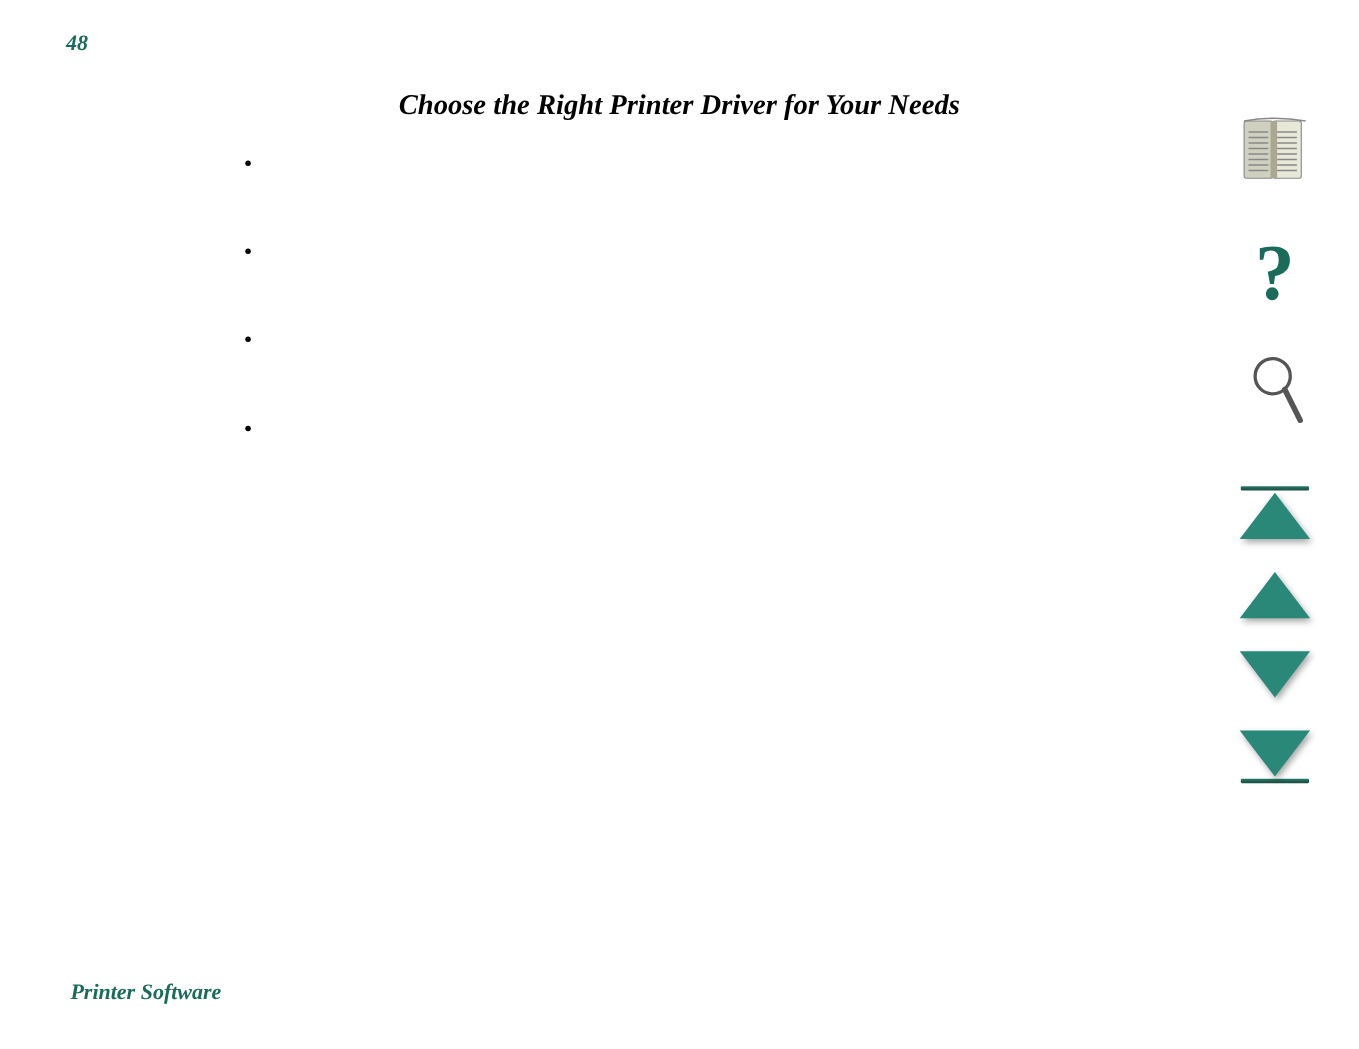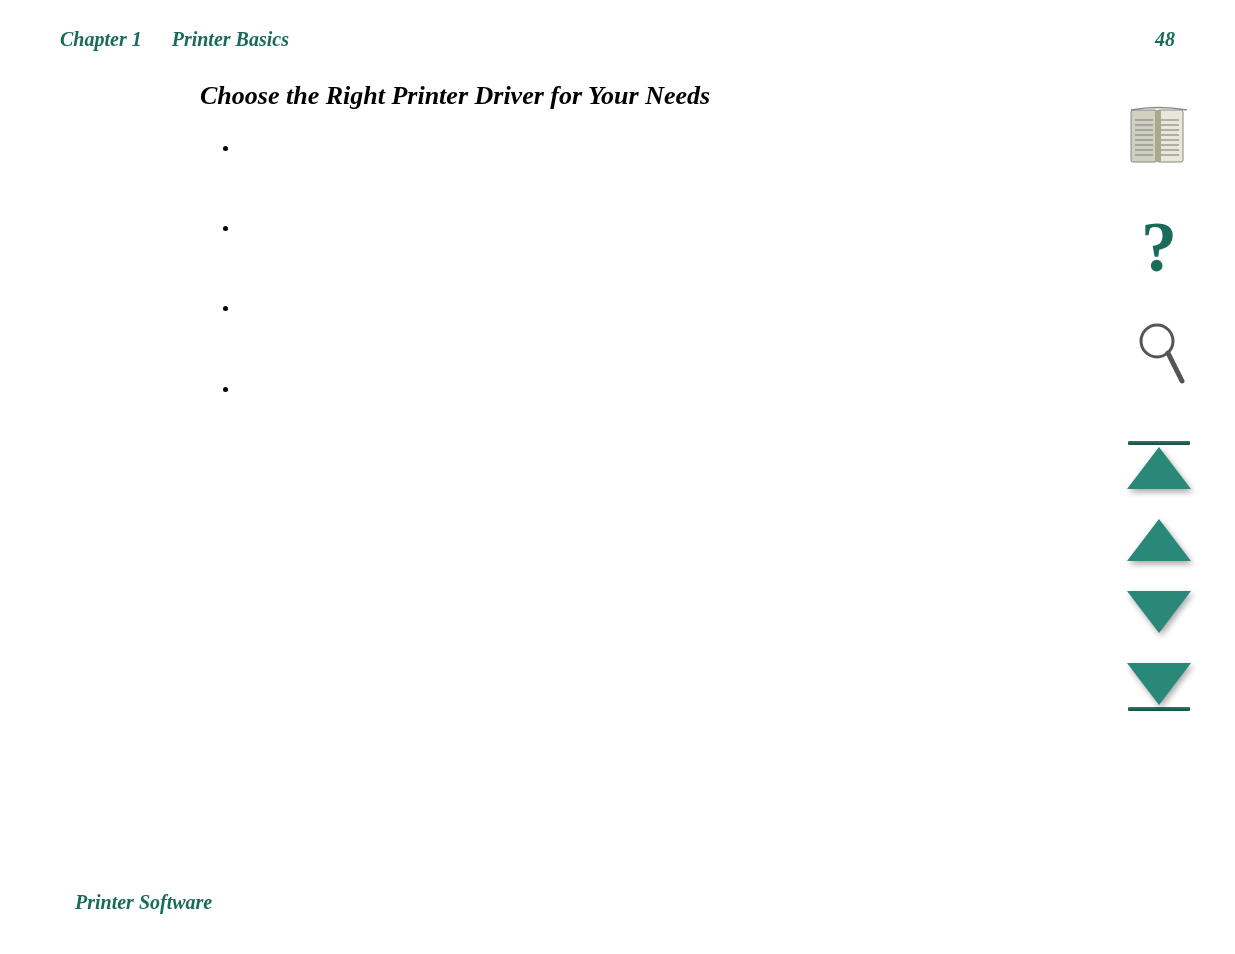--- a/index.html
+++ b/index.html
@@ -39,39 +39,40 @@
     .main-content {
       padding: 30px 200px 0 200px;
     }
 
     .page-title {
       font-style: italic;
       font-weight: bold;
       font-size: 26px;
       color: #000000;
       margin-bottom: 24px;
+      text-align: center;
     }
 
     .bullet-list {
       list-style: disc;
       padding-left: 40px;
     }
 
     .bullet-list li {
       font-size: 18px;
       color: #000000;
       margin-bottom: 55px;
       line-height: 1.4;
     }
 
     
     .footer {
       position: absolute;
       bottom: 40px;
-      left: 75px;
+      left: 64px;
       font-style: italic;
       font-weight: bold;
       color: #1a6b5a;
       font-size: 20px;
     }
 
     
     .sidebar-icons {
       position: absolute;
       right: 40px;
@@ -120,25 +121,20 @@
       width: 62px;
       height: 4px;
       background: linear-gradient(to bottom, #2a7a6a, #1a4a40);
       border-radius: 1px;
     }
   </style>
 </head>
 <body>
 
 <div class="header">
-  <div class="header-left">
-    <span>Chapter 1</span>
-    &nbsp;&nbsp;&nbsp;&nbsp;
-    <span>Printer Basics</span>
-  </div>
   <div class="header-right">48</div>
 </div>
 
 <div class="main-content">
   <div class="page-title">Choose the Right Printer Driver for Your Needs</div>
 
   <ul class="bullet-list">
     <li></li>
     <li></li>
     <li></li>

